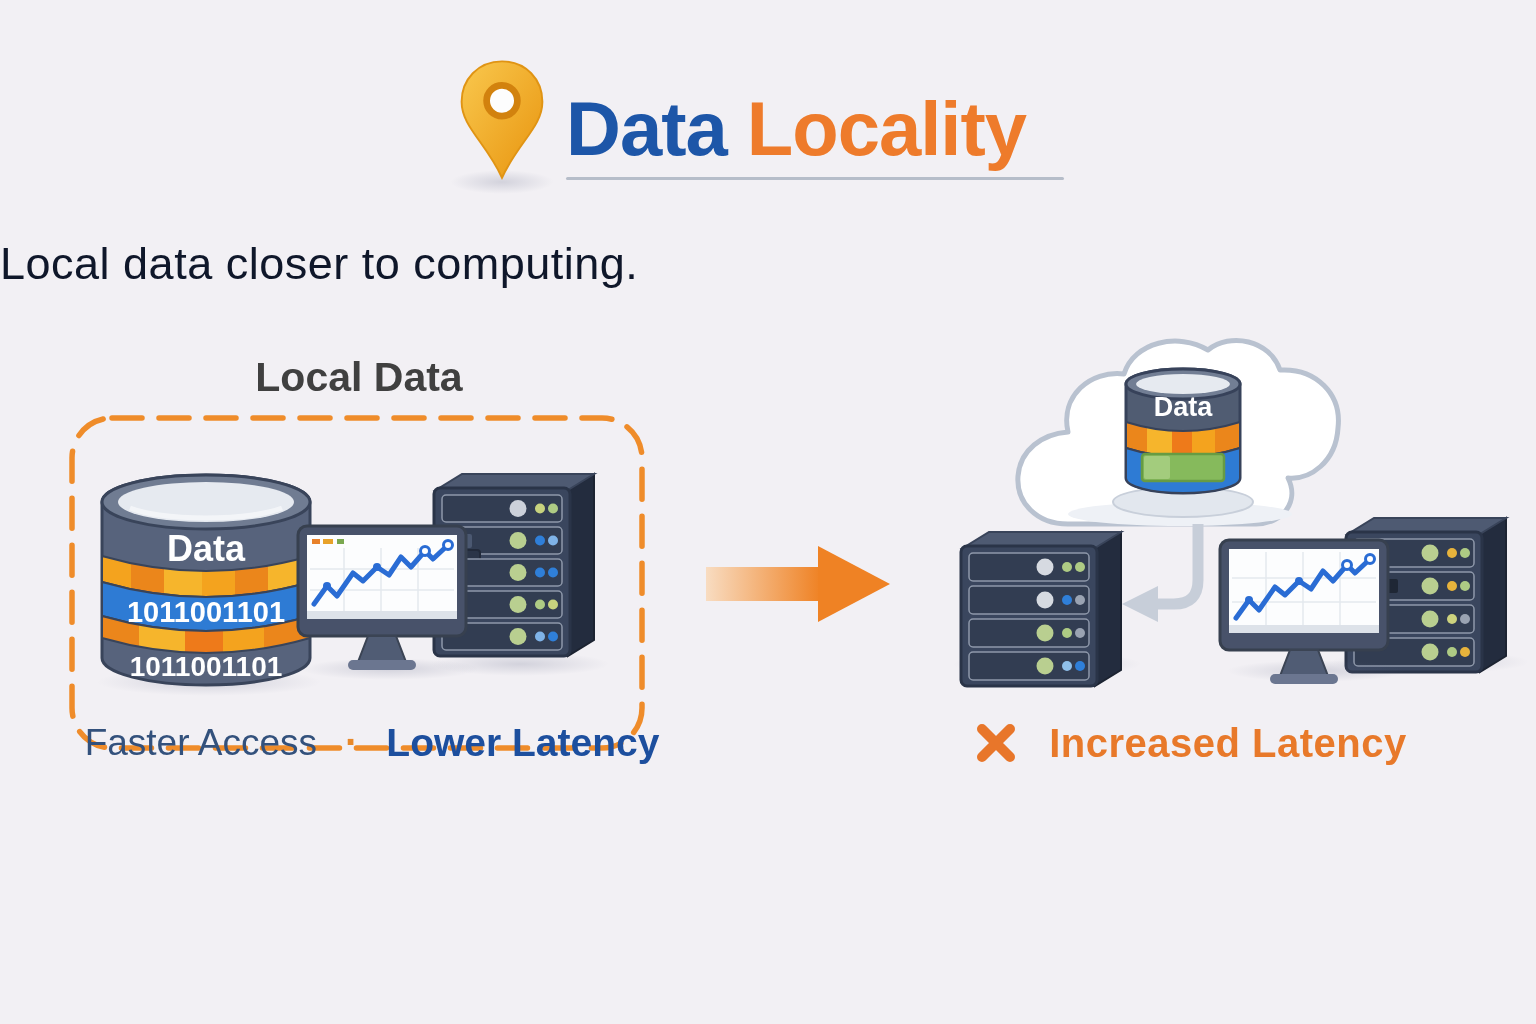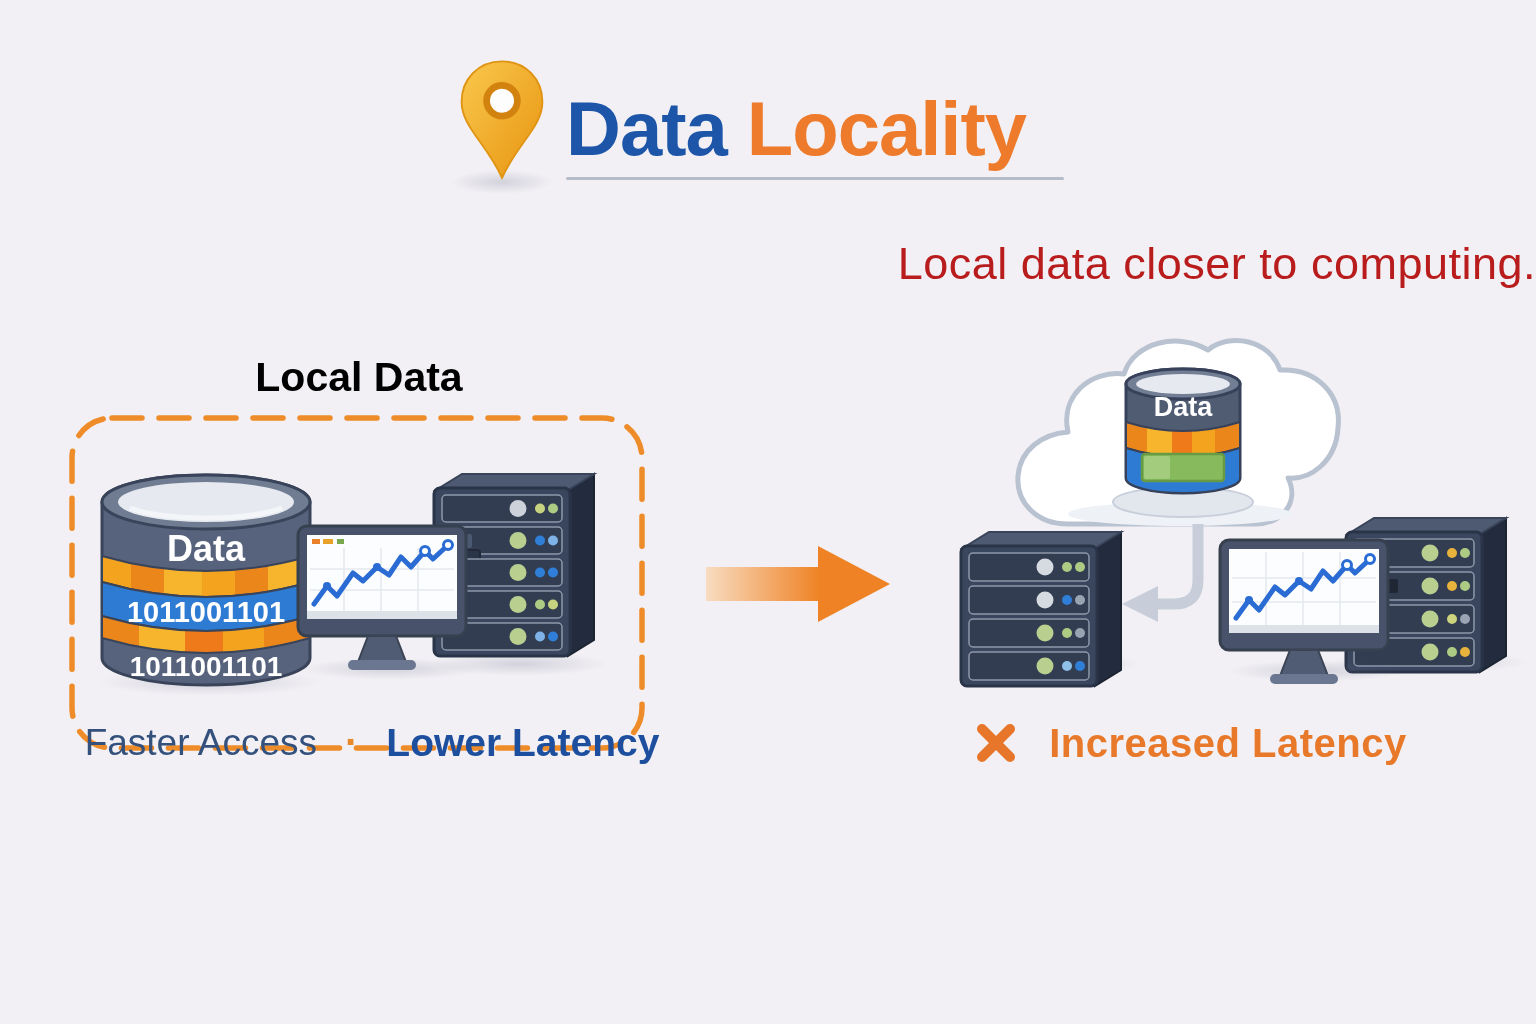--- a/index.html
+++ b/index.html
@@ -9,24 +9,24 @@
     font-family:"Liberation Sans","DejaVu Sans",sans-serif;
   }
   .abs{position:absolute;}
   svg text{font-family:"Liberation Sans","DejaVu Sans",sans-serif;}
 
   
   .title{left:566px;top:85px;font-size:76px;font-weight:800;letter-spacing:-1px;white-space:nowrap;}
   .title .t-blue{color:#1d56a8;}
   .title .t-orange{color:#ee7b2b;}
   .title-underline{left:566px;top:177px;width:498px;height:3px;background:#b6bdc9;border-radius:2px;}
-  .subtitle{left:0;top:238px;width:1536px;text-align:right;font-size:45px;color:#b91c1c;letter-spacing:.5px;}
+  .subtitle{left:0;top:238px;width:1536px;text-align:left;font-size:45px;color:#0f172a;letter-spacing:.5px;}
 
   
-  .local-label{left:72px;top:354px;width:574px;text-align:center;font-size:41px;font-weight:800;color:#000000;}
+  .local-label{left:72px;top:354px;width:574px;text-align:center;font-size:41px;font-weight:800;color:#404040;}
   .caption{display:flex;align-items:center;justify-content:center;gap:30px;white-space:nowrap;}
   .caption-left{left:60px;top:720px;width:594px;}
   .cap-f1{font-size:37px;color:#33517c;font-weight:500;}
   .cap-sep{font-size:40px;color:#e8892a;font-weight:800;margin:0 -2px;}
   .cap-f2{font-size:39px;color:#1d4f9e;font-weight:800;}
   .caption-right{left:930px;top:720px;width:520px;}
   .cap-x{font-size:40px;color:#e8792a;font-weight:600;letter-spacing:.5px;}
 
   
   .footer{left:84px;top:858px;width:1430px;display:flex;align-items:flex-start;}

